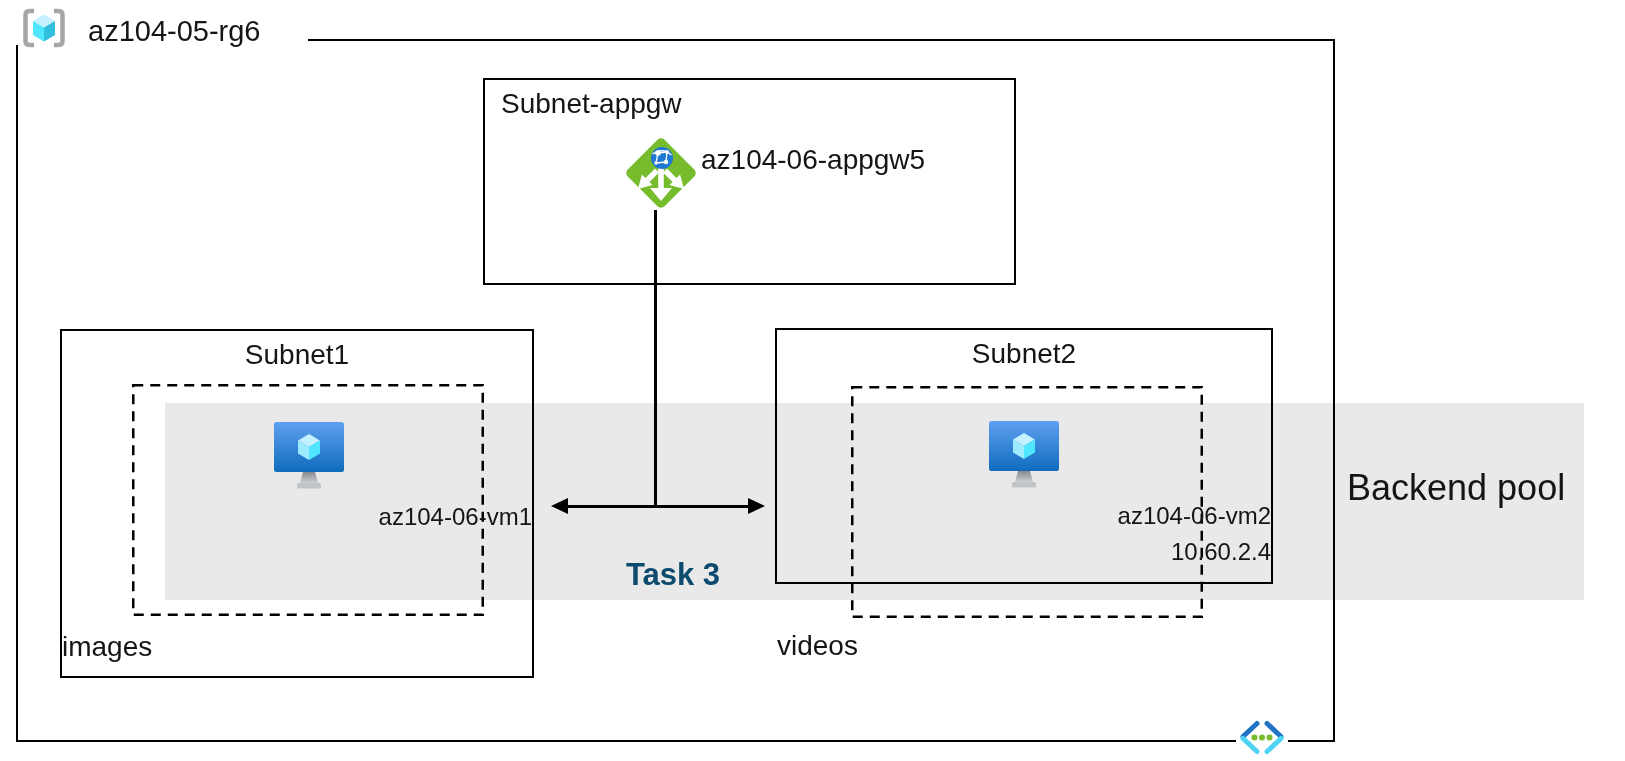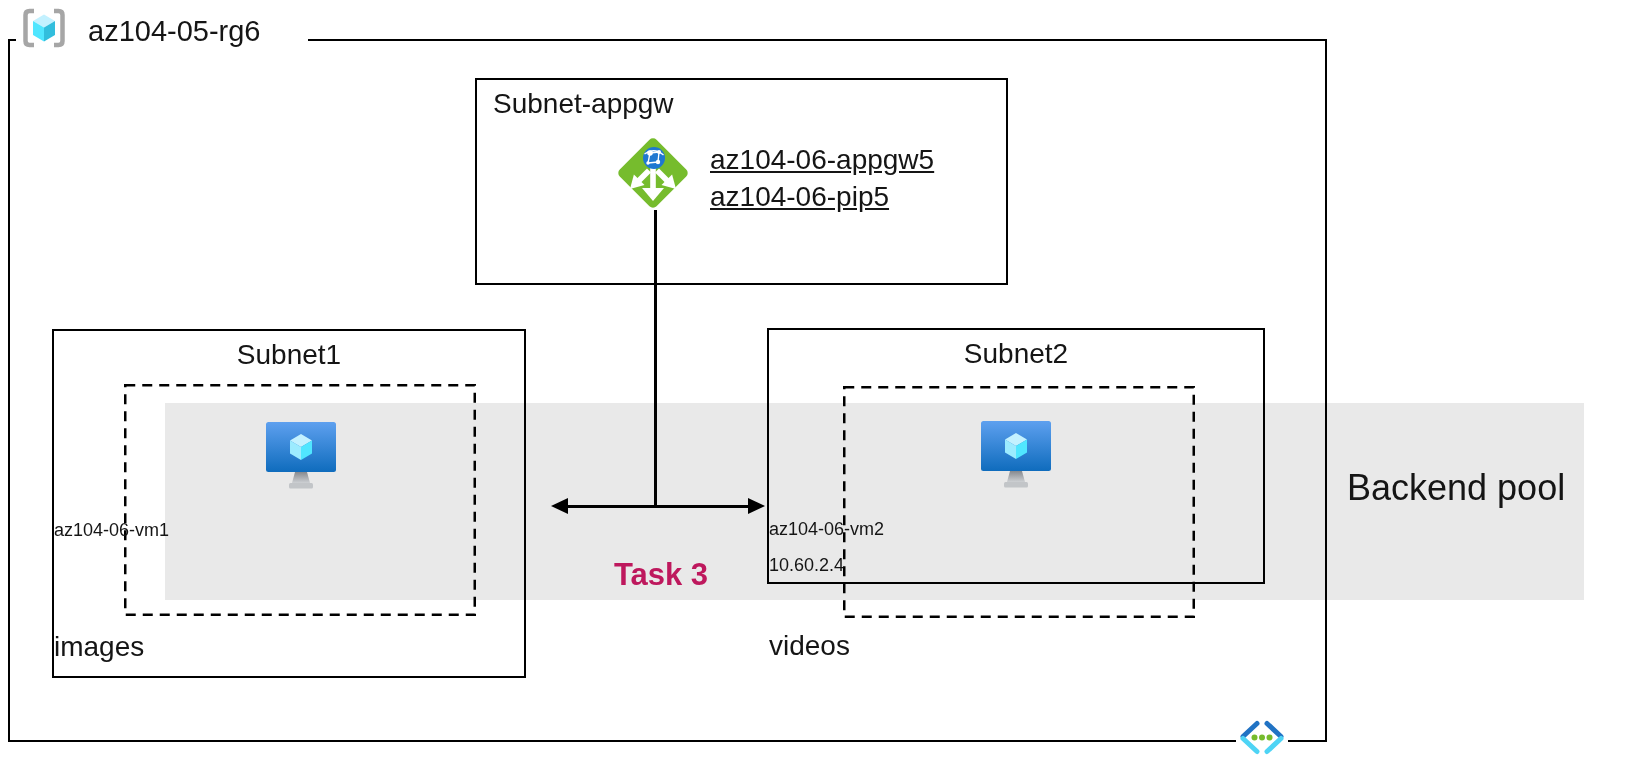--- a/index.html
+++ b/index.html
@@ -1,34 +1,34 @@
 <!DOCTYPE html>
 <html><head>
 <meta charset="utf-8">
 <style>
   html,body{margin:0;padding:0;background:#fff;}
   #canvas{
     position:relative;width:1625px;height:761px;background:#ffffff;
     font-family:"Liberation Sans","DejaVu Sans",sans-serif;color:#151515;overflow:hidden;
   }
   .abs{position:absolute;}
-  .box{position:absolute;border:2.5px solid #000;box-sizing:border-box;background:transparent;z-index:1;}
+  .box{position:absolute;border:2.5px solid #000;box-sizing:border-box;background:transparent;z-index:1;margin-left:8px;}
   .band{position:absolute;background:#E9E9E9;z-index:0;}
   .cover{position:absolute;background:#fff;z-index:2;} .z3{z-index:3;}
   .rg-title{position:absolute;left:88px;top:15px;font-size:29px;line-height:32px;z-index:3;white-space:nowrap;}
   .appgw-title{position:absolute;left:16px;top:8px;font-size:28px;line-height:32px;white-space:nowrap;}
-  .appgw-labels{position:absolute;left:233px;top:61px;font-size:28px;line-height:37px;white-space:nowrap;text-decoration:underline;}
+  .appgw-labels{position:absolute;left:216px;top:61px;font-size:28px;line-height:37px;white-space:nowrap;}
   .subnet-title{position:absolute;left:0;top:8px;width:100%;text-align:center;font-size:28px;line-height:32px;}
   .dashed{position:absolute;}
   .vm-icon{position:absolute;left:211px;top:91px;}
-  .vm-labels{position:absolute;left:0;top:181px;width:100%;text-align:left;font-size:18px;line-height:36px;}
+  .vm-labels{position:absolute;left:0;top:168px;width:100%;text-align:right;font-size:24px;line-height:36px;}
   .subnet-caption{position:absolute;left:0;top:299px;width:100%;font-size:28px;line-height:34px;}
   .backend-label{position:absolute;left:1347px;top:469px;font-size:36px;line-height:38px;z-index:1;white-space:nowrap;}
-  .task-label{position:absolute;left:576px;top:558px;width:170px;text-align:center;
-              font-size:31px;line-height:34px;font-weight:bold;color:#be185d;z-index:2;}
+  .task-label{position:absolute;left:588px;top:558px;width:170px;text-align:center;
+              font-size:31px;line-height:34px;font-weight:bold;color:#0c4a6e;z-index:2;}
   .vline{position:absolute;left:654px;top:210px;width:3px;height:298px;background:#000;z-index:2;}
   .hline{position:absolute;left:566px;top:505px;width:184px;height:3px;background:#000;z-index:2;}
   .arrowhead{position:absolute;width:0;height:0;z-index:2;}
   .arrow-left{left:551px;top:498px;border-top:8px solid transparent;border-bottom:8px solid transparent;border-right:17px solid #000;}
   .arrow-right{left:748px;top:498px;border-top:8px solid transparent;border-bottom:8px solid transparent;border-left:17px solid #000;}
 </style>
 </head>
 <body>
 
 <div id="canvas">
@@ -81,21 +81,20 @@
       </g>
       <g fill="#fff">
         <circle cx="35" cy="20" r="2.8"></circle>
           <circle cx="44" cy="19" r="2"></circle>
         <circle cx="43" cy="29" r="2.2"></circle>
           <circle cx="33" cy="30" r="1.7"></circle>
       </g>
     </svg>
     <div class="appgw-labels">
       <div>az104-06-appgw5</div>
-      <div>az104-06-pip5</div>
     </div>
   </div>
 
   <div class="vline"></div>
   <div class="hline"></div>
   <div class="arrowhead arrow-left"></div>
   <div class="arrowhead arrow-right"></div>
   <div class="task-label">Task 3</div>
 
   <div class="box" style="left:52px;top:329px;width:474px;height:349px;">

